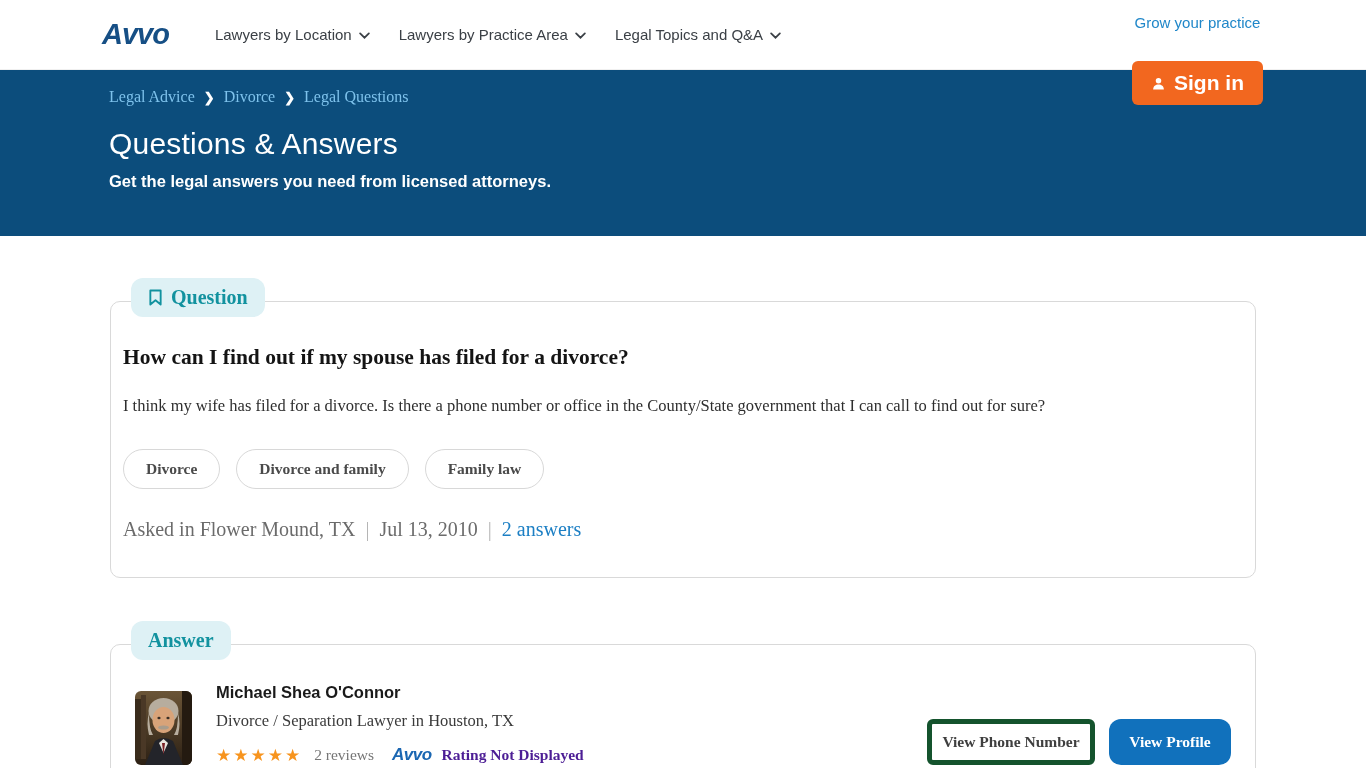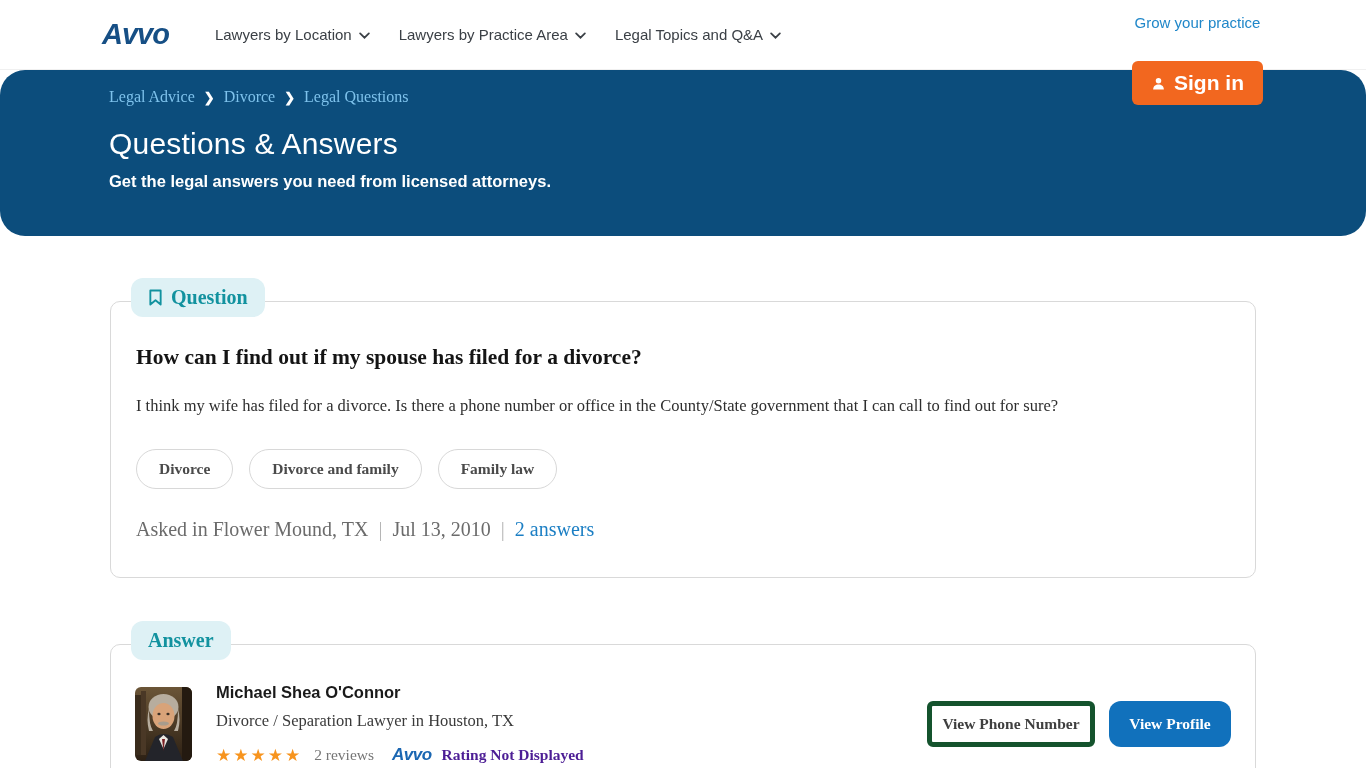--- a/index.html
+++ b/index.html
@@ -18,57 +18,57 @@
   .hdr-right { margin-left:auto; display:flex; align-items:center; gap:30px;flex-direction:column; }
   .search-btn { width:20px; height:20px; cursor:pointer; }
   .grow-link { font-size:15px; color:#2087c9; cursor:pointer; text-decoration:none; }
   .signin-btn { display:flex; align-items:center; gap:8px; background:#f2671f;
                 border:none; border-radius:6px; padding:10px 19px; color:#fff;
                 font-weight:bold; font-size:21px; cursor:pointer;
                 font-family:"Liberation Sans", sans-serif; }
   .signin-btn svg { width:15px; height:15px; }
 
   
-  .hero { height:166px; background:#0c4d7c; padding:18px 0 0 109px; color:#fff;border-radius:25px; }
+  .hero { height:166px; background:#0c4d7c; padding:18px 0 0 109px; color:#fff; }
   .breadcrumb { display:flex; align-items:center; gap:9px;
                 font-family:"Liberation Serif", serif; font-size:16px; }
   .crumb { color:#7ec2ec; cursor:pointer; text-decoration:none; }
   .crumb-sep { color:#fff; font-size:13px; font-weight:bold;
                font-family:"Liberation Sans", sans-serif; }
   .hero-title { font-size:30px; font-weight:normal; margin-top:21px; letter-spacing:.2px; }
   .hero-sub { font-size:16.5px; font-weight:bold; margin-top:11px; }
 
   
   .main { padding-top:42px; }
   .block { width:1146px; margin:0 auto; position:relative; }
   .block + .block { margin-top:43px; }
   .badge { position:relative; z-index:2; display:inline-flex; align-items:center;
            gap:8px; margin-left:21px; background:#def1f5; color:#12929f;
            font-family:"Liberation Serif", serif; font-weight:bold; font-size:20px;
            padding:8px 17px; border-radius:12px; }
   .badge svg { width:15px; height:17px; }
   .card { position:relative; z-index:1; margin-top:-16px; background:#fff;
           border:1px solid #d9d9d9; border-radius:10px; }
-  .q-card { padding:43px 25px 36px 25px; }
+  .q-card { padding:43px 25px 36px 12px; }
   .q-title { font-family:"Liberation Serif", serif; font-weight:bold; font-size:21.5px;
              color:#141414; }
   .q-body { font-family:"Liberation Serif", serif; font-size:16.5px; color:#2e2e2e;
             margin-top:26px; }
   .tags { display:flex; gap:16px; margin-top:33px; }
   .tag { border:1px solid #d8d8d8; border-radius:21px; padding:10px 22px;
          font-family:"Liberation Serif", serif; font-weight:bold; font-size:15.5px;
          color:#4a4a4a; background:#fff; cursor:pointer; }
   .q-footer { margin-top:29px; font-family:"Liberation Serif", serif; font-size:20px;
               color:#6b6b6b; display:flex; align-items:center; gap:10px; }
   .pipe { color:#b5b5b5; }
   .answers-link { color:#1c7fc4; cursor:pointer; text-decoration:none; }
 
   
   .a-card { padding:38px 24px 40px 24px; min-height:145px; }
-  .lawyer-row { display:flex; align-items:center; }
+  .lawyer-row { display:flex; align-items:flex-end; }
   .portrait { width:57px; height:74px; border-radius:6px; overflow:hidden;
               flex:0 0 auto; cursor:pointer; }
   .lawyer-info { margin-left:24px; }
   .lawyer-name { font-size:16.5px; font-weight:bold; color:#1a1a1a; cursor:pointer; }
   .lawyer-title { font-family:"Liberation Serif", serif; font-size:16.5px;
                   color:#3a3a3a; margin-top:9px; }
   .rating-row { display:flex; align-items:center; margin-top:14px; gap:6px; }
   .stars { color:#f7941e; font-size:17px; letter-spacing:2px; line-height:1; }
   .reviews { font-family:"Liberation Serif", serif; font-size:15.5px; color:#767676;
              margin-left:6px; }

